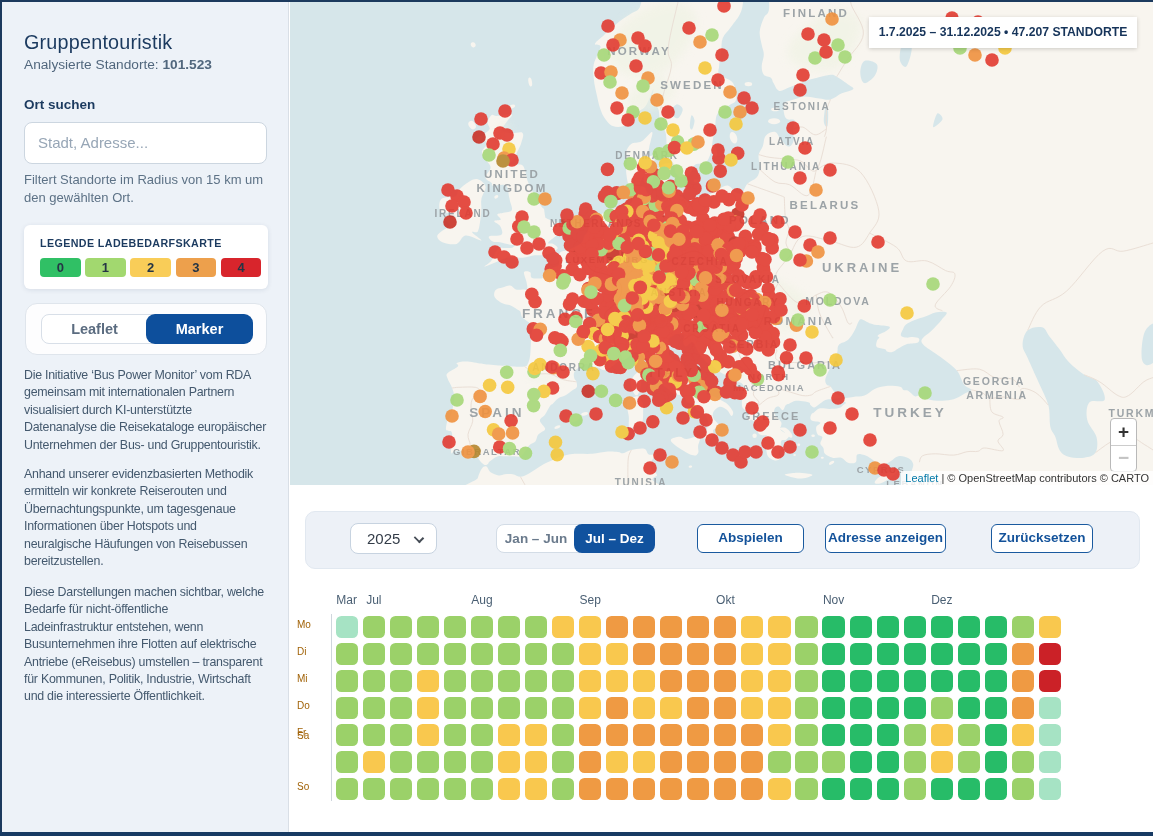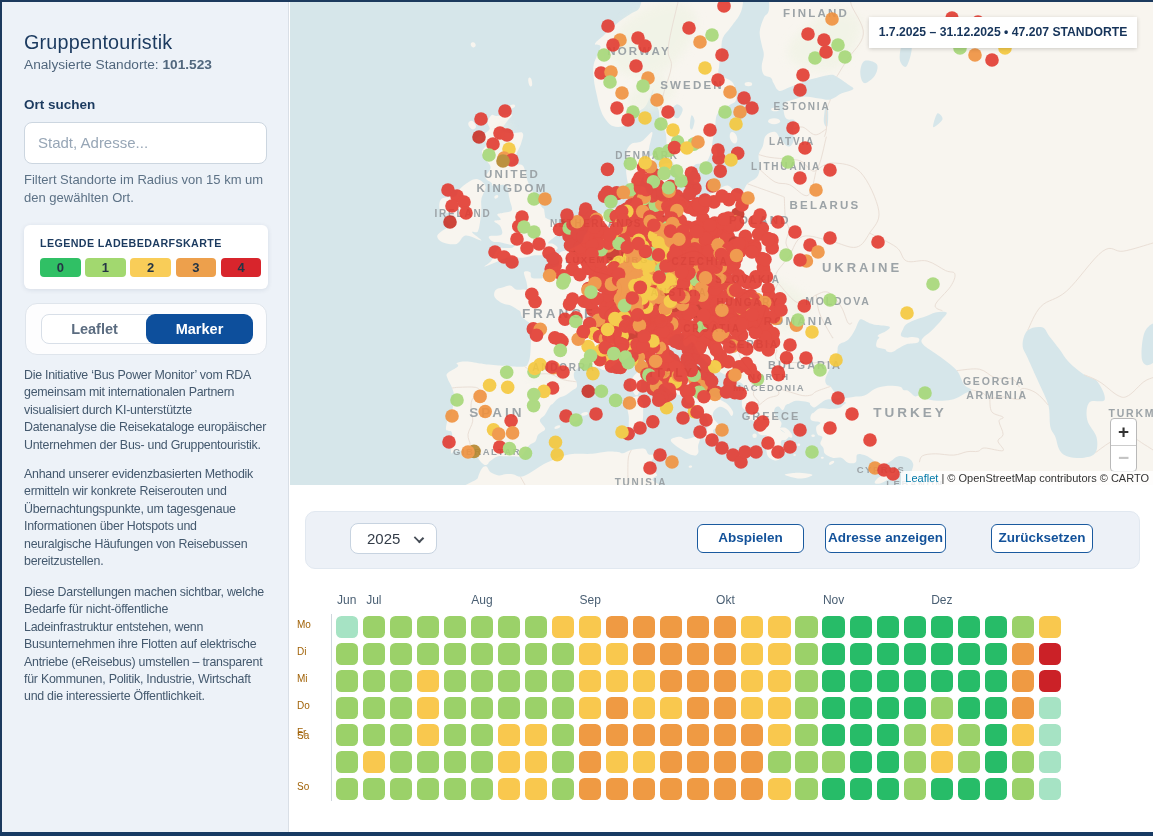--- a/index.html
+++ b/index.html
@@ -1747,25 +1747,29 @@
 </svg>
   </div>
 <div class="infobox">1.7.2025 – 31.12.2025 • 47.207 STANDORTE</div>
 <div class="zoomctl">
     <div class="zplus">+</div>
     <div class="zminus">−</div>
   </div>
 <div class="attrib"><span class="lf">Leaflet</span> | © OpenStreetMap contributors © CARTO</div>
 <div class="controls">
   <div class="yearsel">2025<span class="chev"></span></div>
+  <div class="segctl">
+      <div class="janjun">Jan – Jun</div>
+      <div class="juldez">Jul – Dez</div>
+    </div>
   <div class="btn" style="left:391px;width:107px">Abspielen</div>
   <div class="btn" style="left:519px;width:121px">Adresse anzeigen</div>
   <div class="btn" style="left:685px;width:102px">Zurücksetzen</div>
 </div>
-<div class="ml" style="left:326.7px">Jun</div>
+<div class="ml" style="left:326.7px">Mar</div>
 <div class="ml" style="left:353.8px">Jul</div>
 <div class="ml" style="left:461.9px">Aug</div>
 <div class="ml" style="left:570.2px">Sep</div>
 <div class="ml" style="left:705.4px">Okt</div>
 <div class="ml" style="left:813.6px">Nov</div>
 <div class="ml" style="left:921.8px">Dez</div>
 <div class="rl" style="top:618.7px">Mo</div>
 <div class="rl" style="top:645.8px">Di</div>
 <div class="rl" style="top:672.8px">Mi</div>
 <div class="rl" style="top:699.9px">Do</div>

